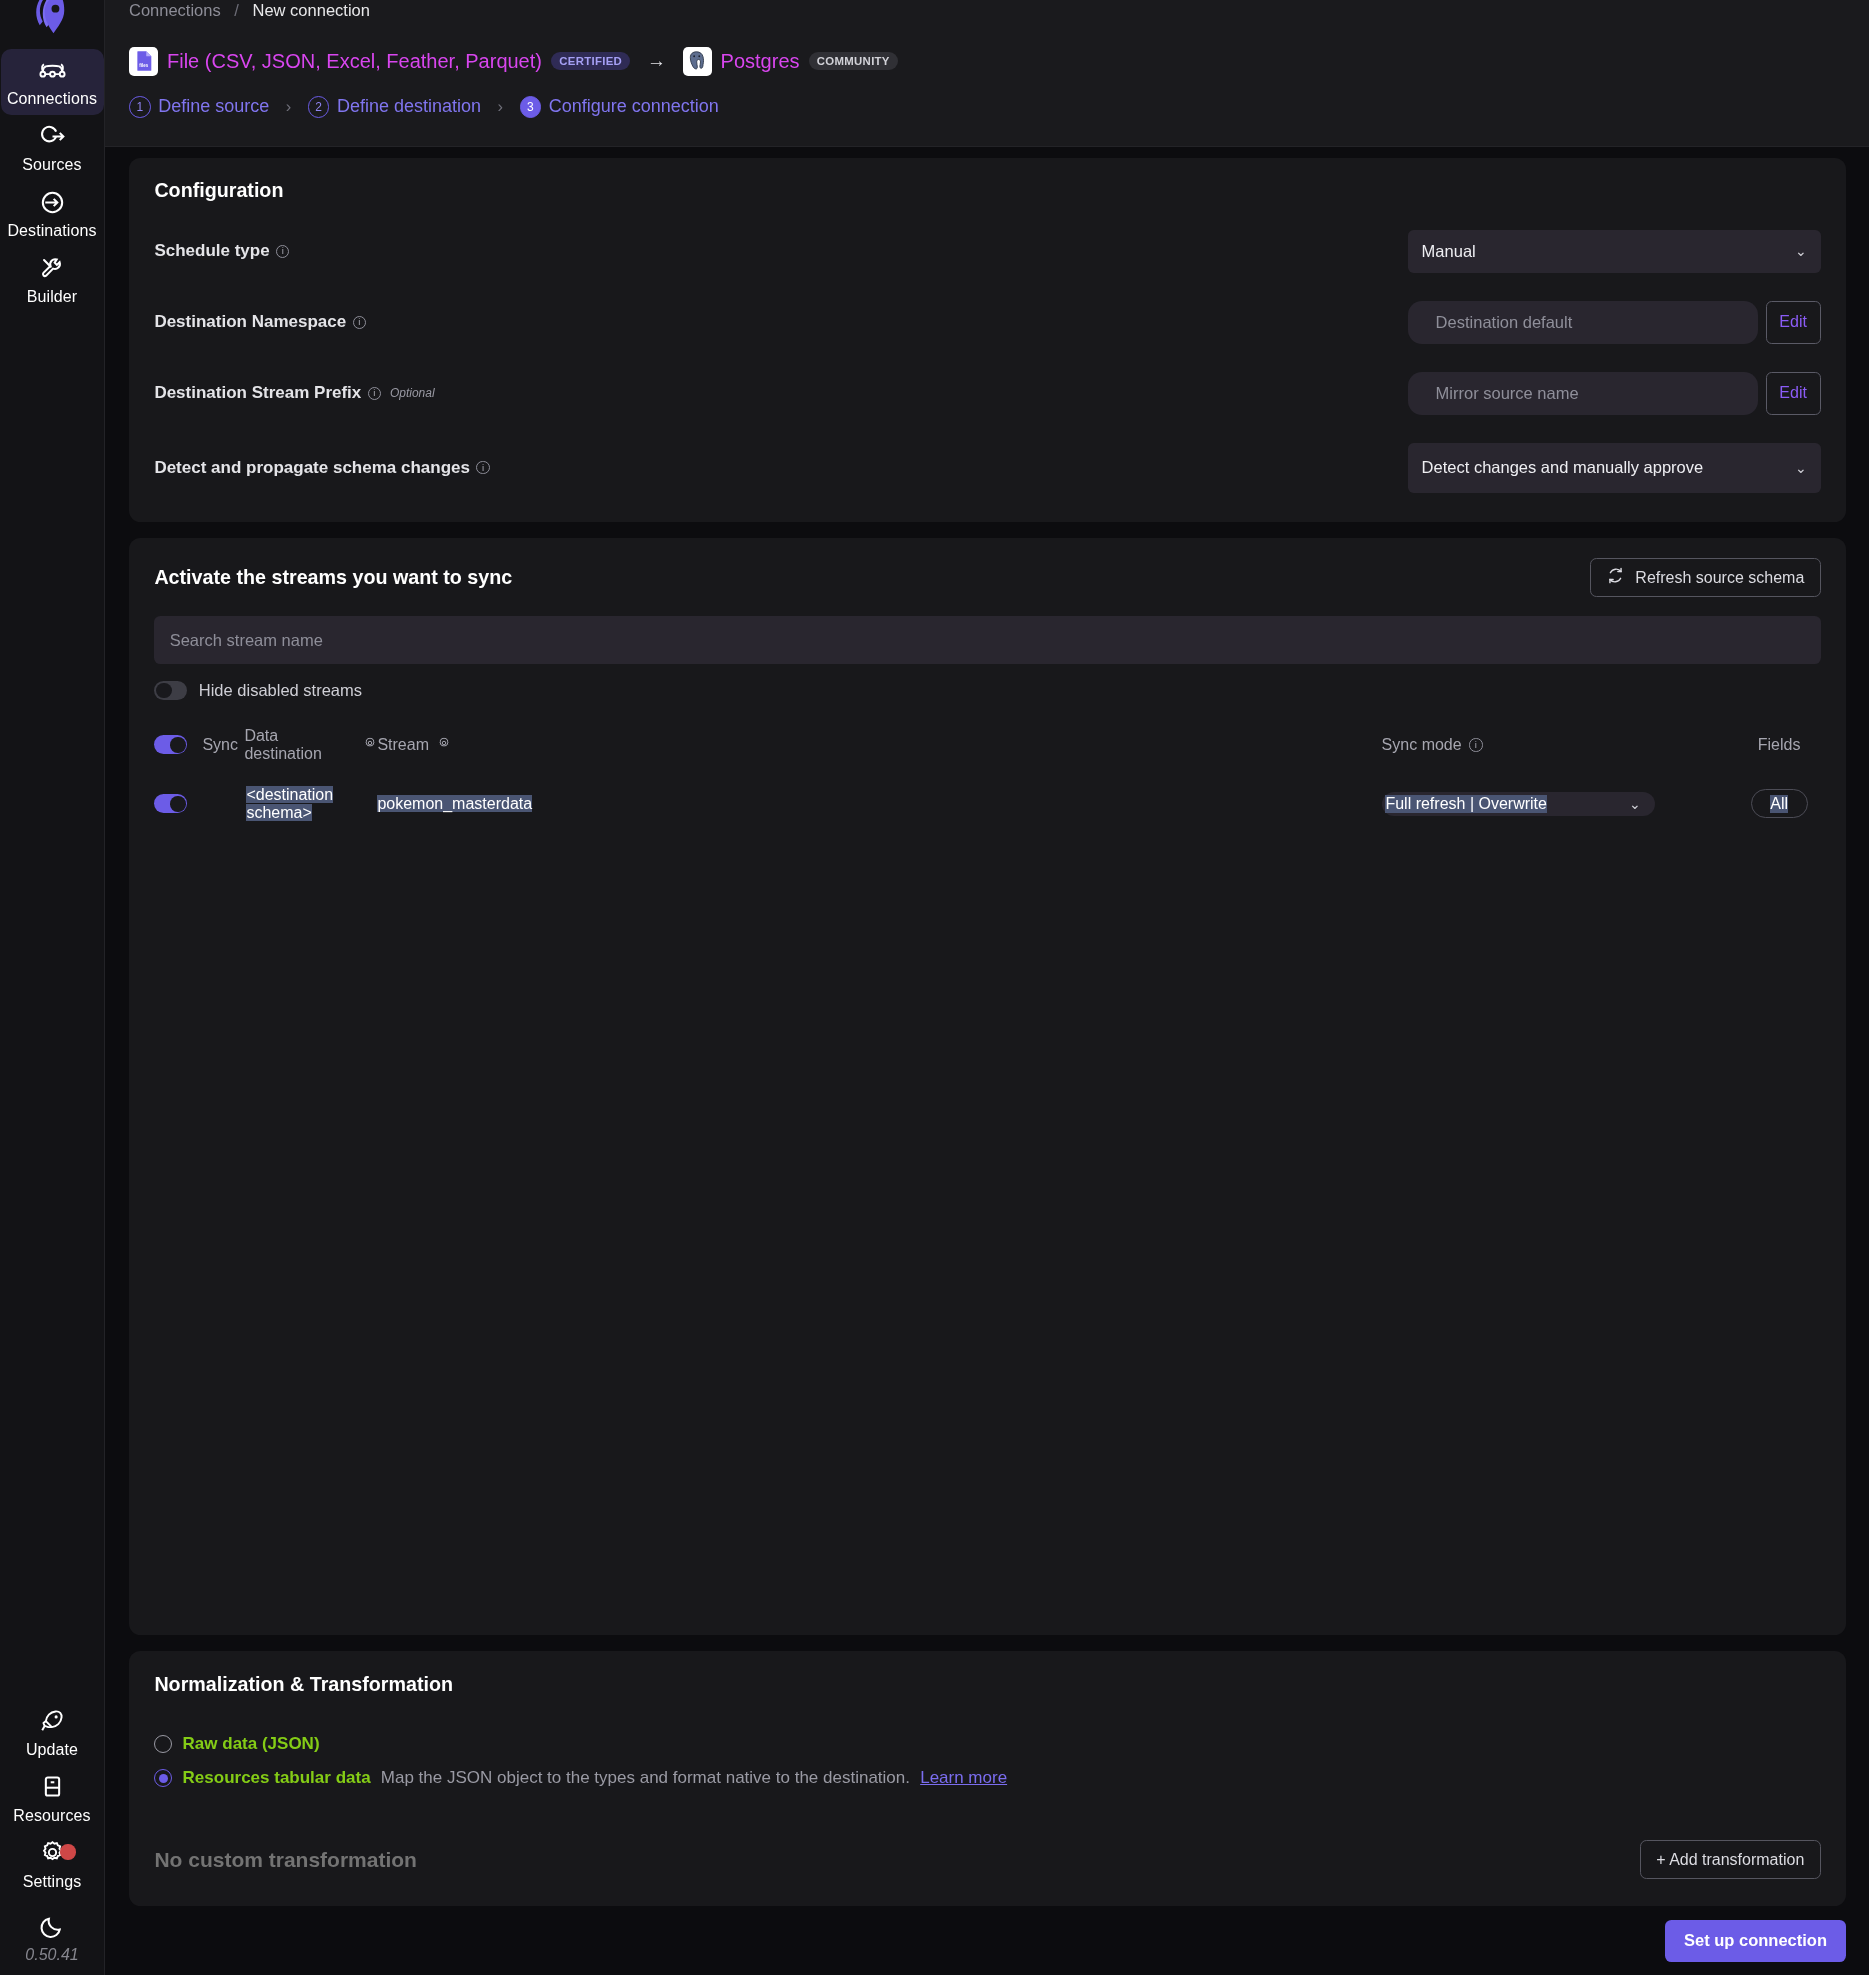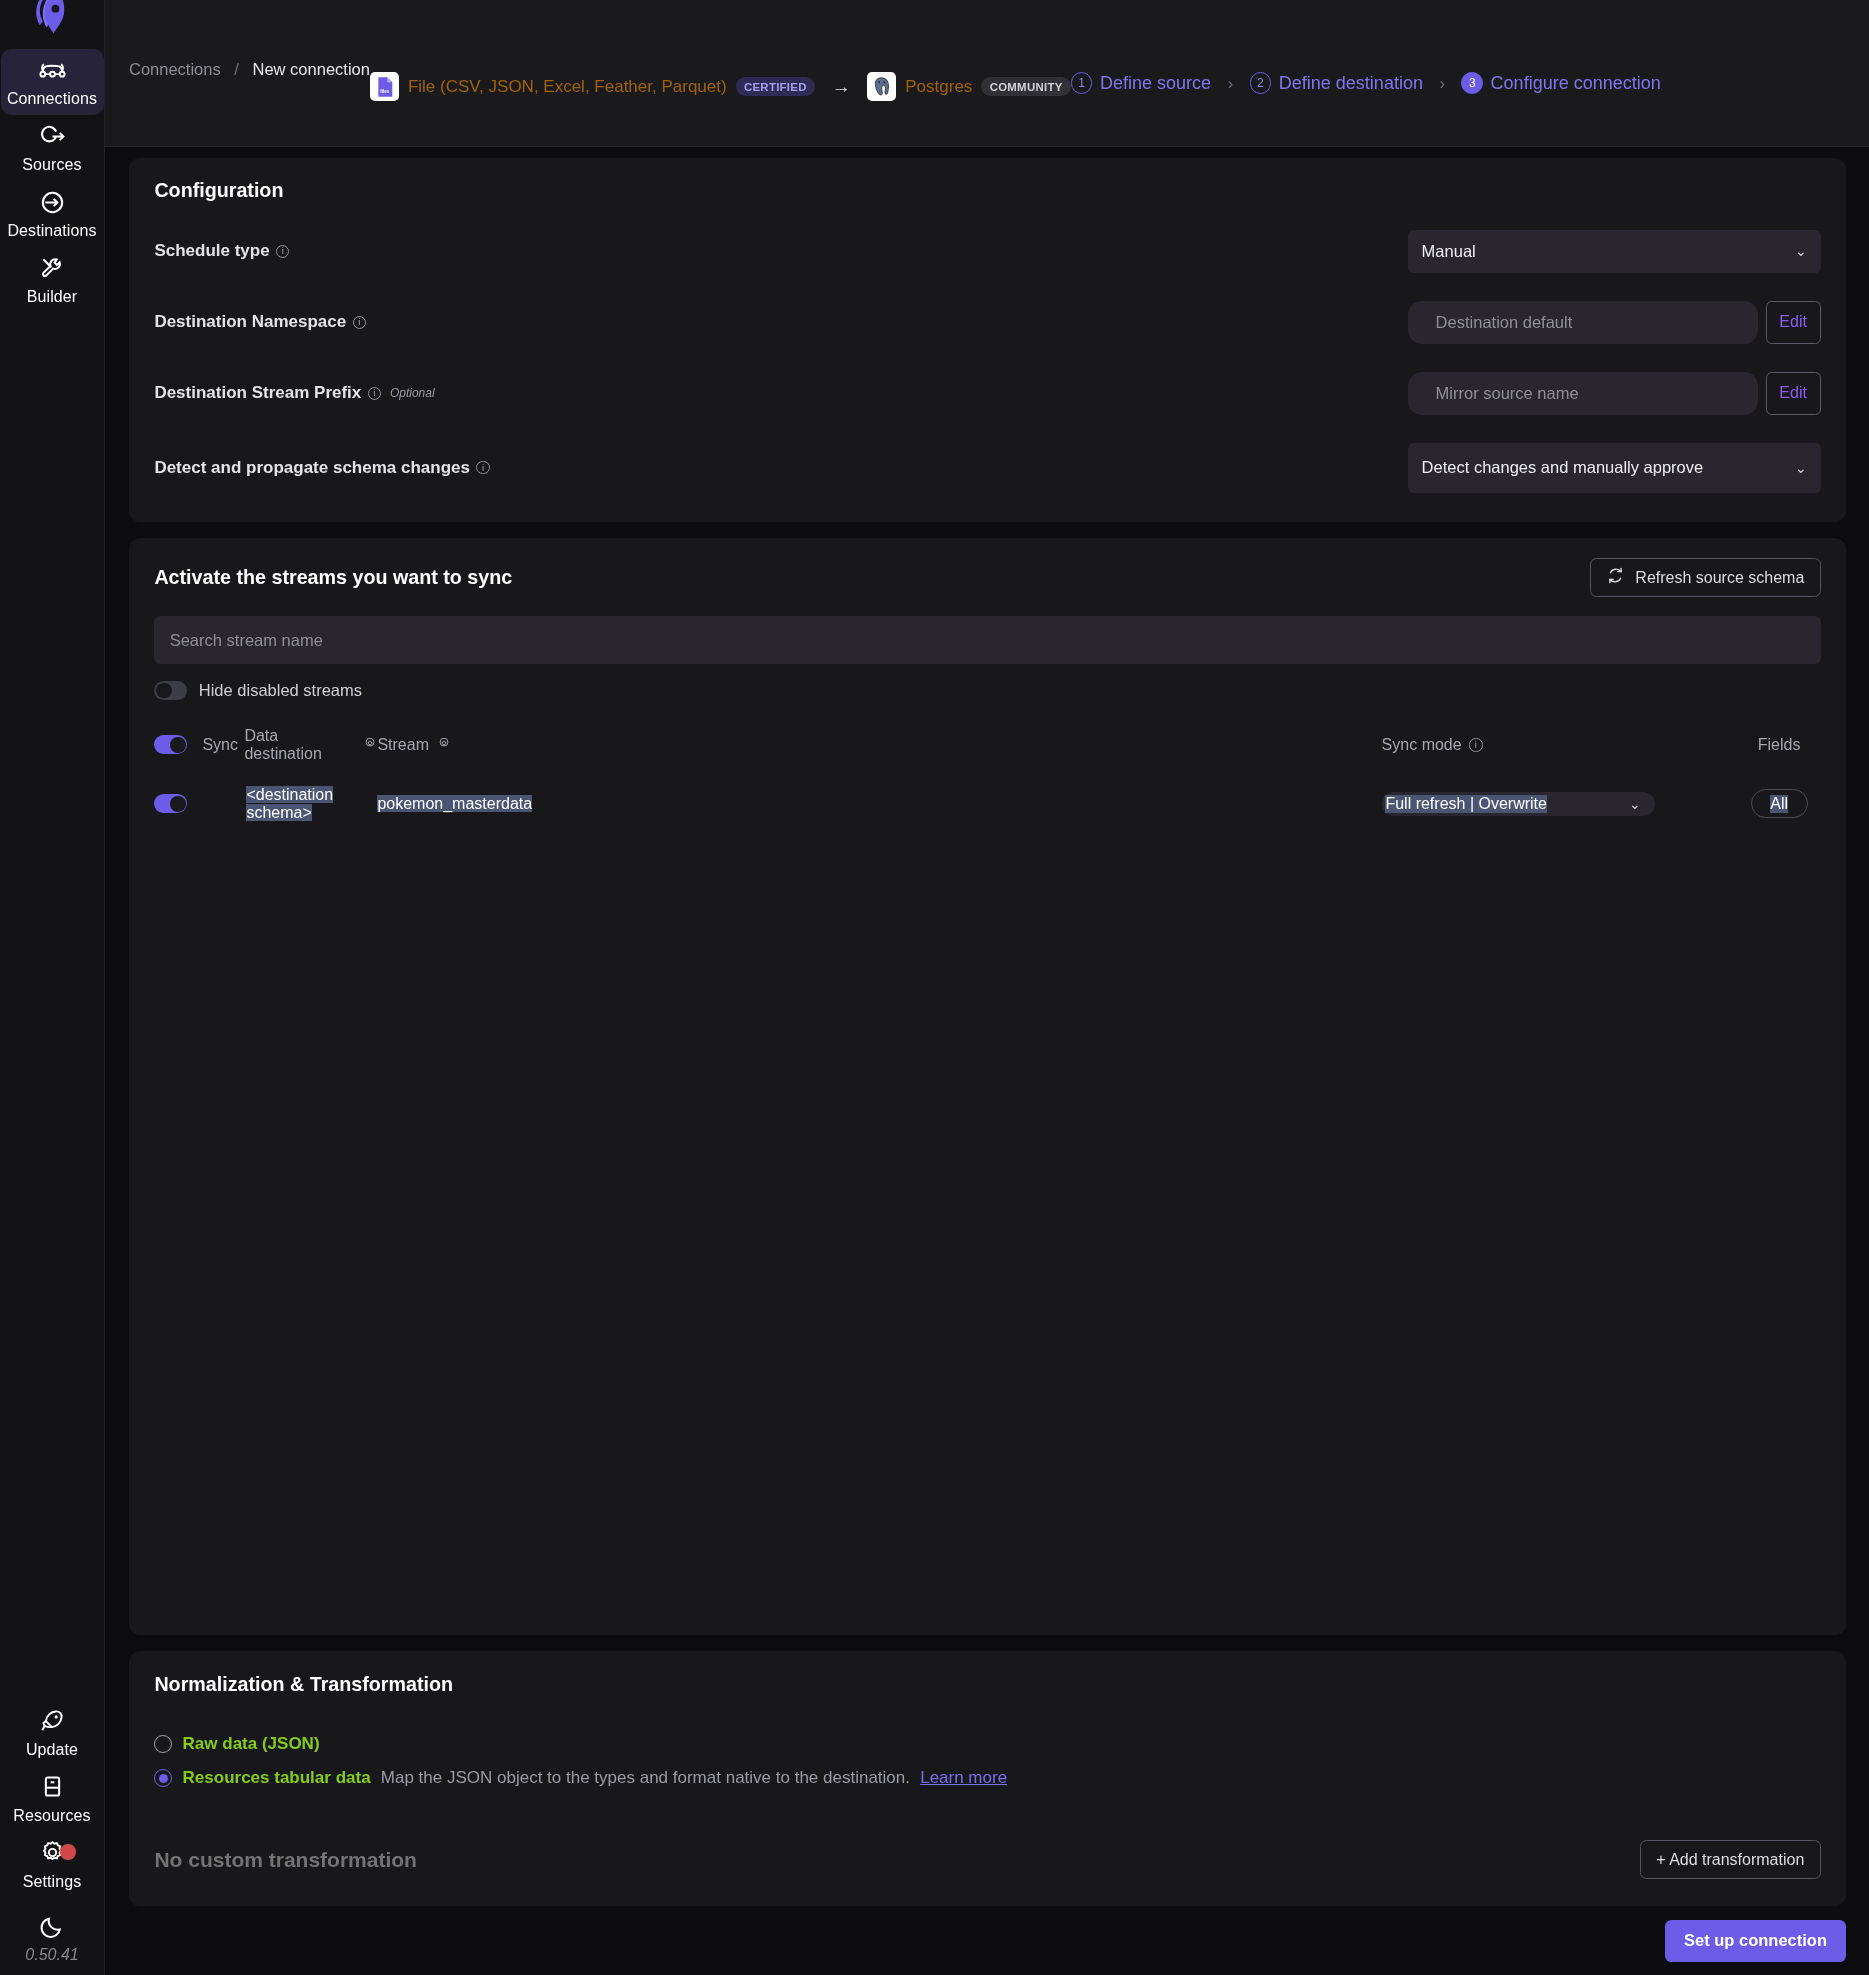--- a/index.html
+++ b/index.html
@@ -43,38 +43,38 @@
   }
   .version { font-size: 16px; color: #86868e; font-style: italic; margin-top: 1.3px; }
   .moon-wrap { margin-bottom: 3.8px; margin-top: 14px; }
 
   
   .main { flex: 1; display: flex; flex-direction: column; min-width: 0; background: #0c0c0f; }
 
   .topbar {
     background: #1a1a1d;
     border-bottom: 0.6px solid #232327;
-    padding: 0 24px;
+    padding: 7px 24px;
     flex: 0 0 147px;
-    display: flex; justify-content: flex-start; align-items: center;
+    display: flex; flex-direction: column; justify-content: flex-start;
   }
   .breadcrumb {
     font-size: 16.5px; color: #b6b6be; padding-top: 0; margin-top: -6.4px;
     height: 19px; overflow: hidden; white-space: nowrap;
   }
   .breadcrumb .crumb-muted { color: #8d8d97; }
   .breadcrumb .sep { color: #6d6d77; margin: 0 9px; }
   .breadcrumb .crumb-current { color: #e8e8ea; }
 
   .connector-row { display: flex; align-items: center; gap: 9px; margin-top: 27px; }
   .conn-icon {
     width: 29px; height: 29px; border-radius: 5.1px; background: #ffffff;
     display: flex; align-items: center; justify-content: center; overflow: hidden;
   }
-  .conn-name { font-size: 17px; color: #a16207; }
+  .conn-name { font-size: 20px; color: #d946ef; }
   .pill {
     font-size: 11.4px; padding: 3.2px 8.3px; border-radius: 635px;
     letter-spacing: 0.3px; font-weight: bold;
   }
   .pill.certified { background: #2f2b55; color: #a6a0f5; }
   .pill.community { background: #303035; color: #d2d2d8; }
   .arrow-sep { font-size: 19px; color: #e2e2e6; margin: 0 7.6px; }
 
   .steps { display: flex; align-items: center; gap: 0; margin-top: 20.3px; }
   .step { display: flex; align-items: center; gap: 7.6px; color: #6c5ce7; font-size: 18px; }

